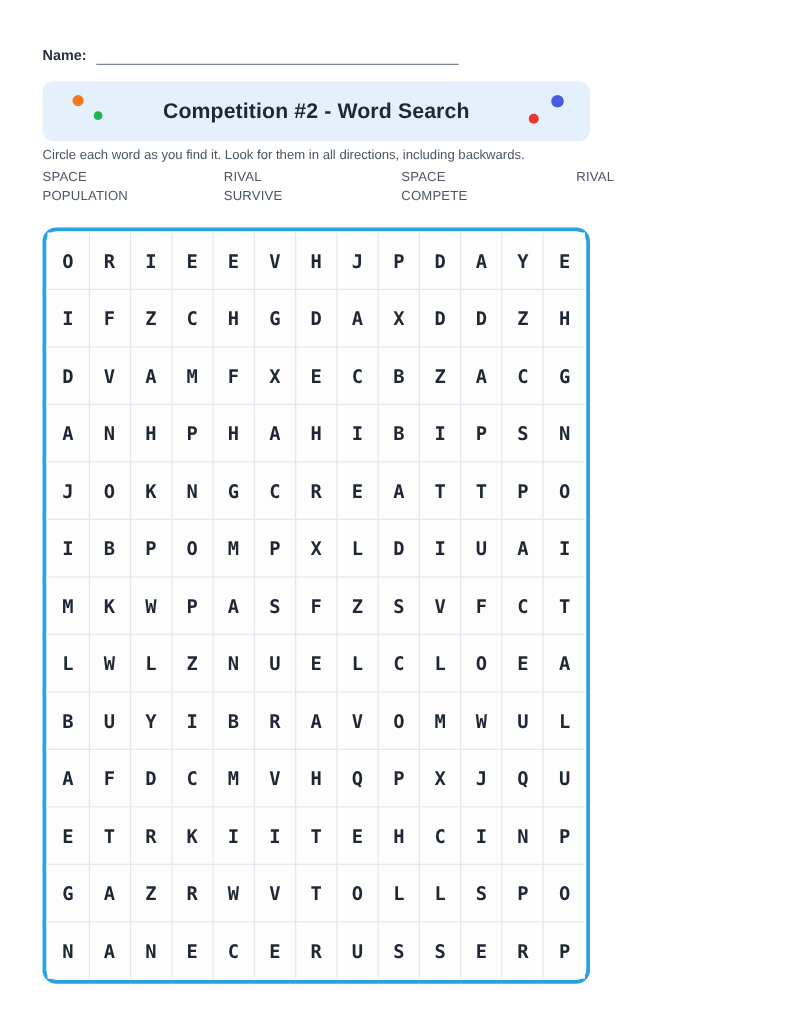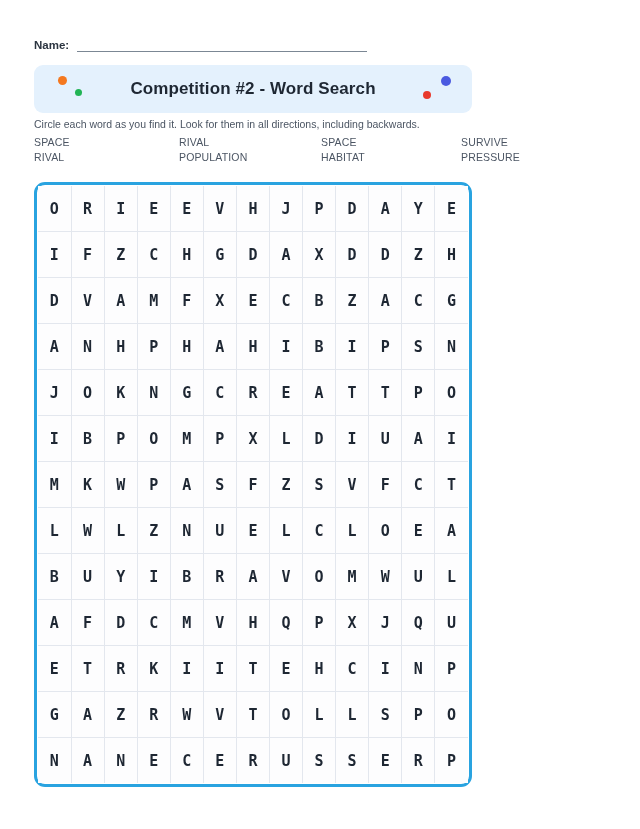--- a/index.html
+++ b/index.html
@@ -143,25 +143,24 @@
     <span class="dot dot-red"></span>
     <span class="banner-title">Competition #2 - Word Search</span>
   </div>
 
   <div class="instructions">Circle each word as you find it. Look for them in all directions, including backwards.</div>
 
   <div class="wordlist">
     <div class="word">SPACE</div>
     <div class="word">RIVAL</div>
     <div class="word">SPACE</div>
-    <div class="word">SURVIVE</div>
     <div class="word">RIVAL</div>
     <div class="word">POPULATION</div>
-    <div class="word">HABITAT</div>
-    <div class="word">PRESSURE</div>
+    <div class="word">SURVIVE</div>
+    <div class="word">COMPETE</div>
     <div class="word empty"></div>
     <div class="word empty"></div>
   </div>
 
   <div class="grid-wrap">
     <table class="grid">
       <tbody>
           <tr>
             <td>O</td>
             <td>R</td>

